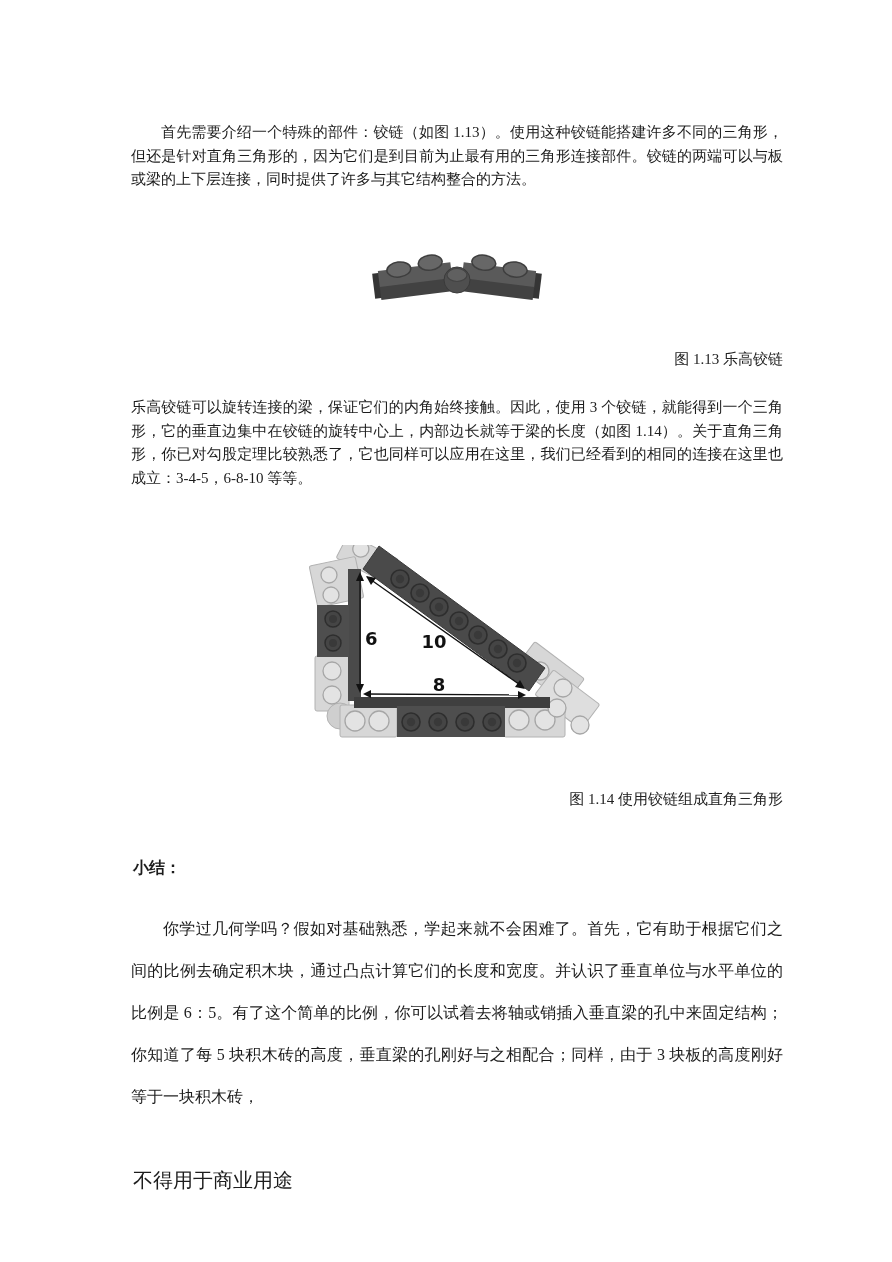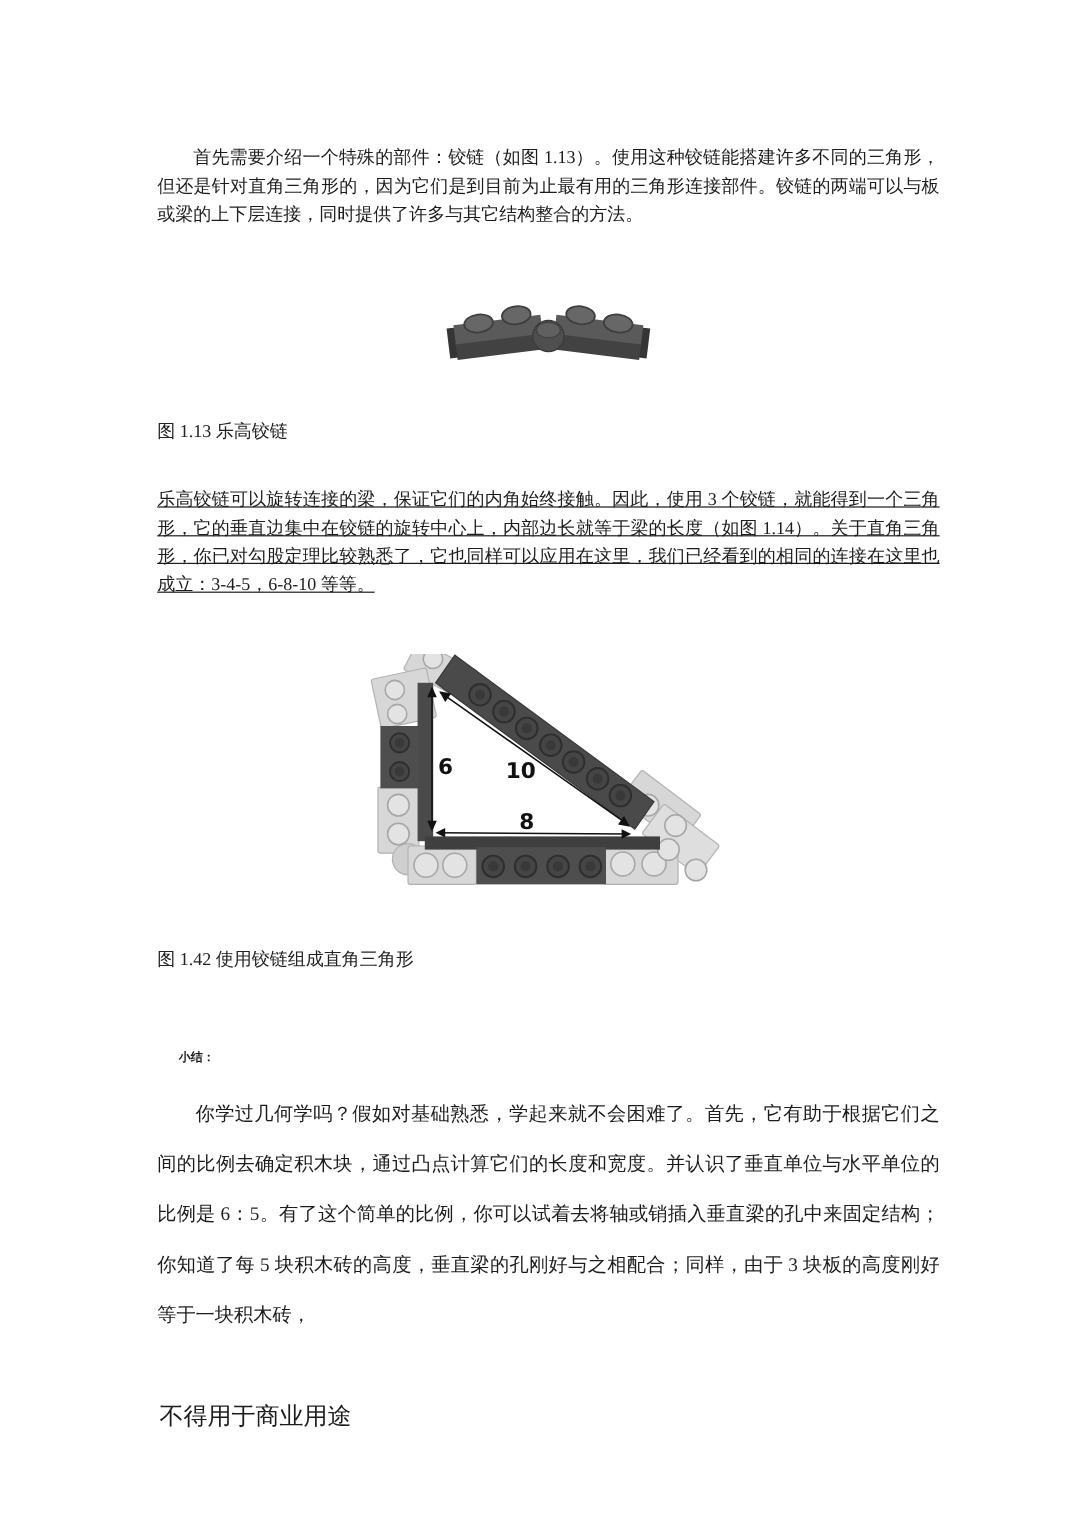--- a/index.html
+++ b/index.html
@@ -17,49 +17,49 @@
     position: absolute;
     left: 131px;
     width: 652px;
     font-size: 15px;
     line-height: 23.5px;
     text-align: justify;
     margin: 0;
   }
   .indent { text-indent: 2em; }
   .p1 { top: 121px; }
-  .p2 { top: 406px; text-decoration: underline; }
+  .p2 { top: 396px; }
   .p3 { top: 908px; line-height: 42px; font-size: 16px; }
   .figwrap {
     position: absolute;
     left: 131px;
     width: 652px;
     text-align: center;
     margin: 0;
   }
   .fig13 { top: 246px; }
   .fig14 { top: 545px; }
   .caption {
     position: absolute;
     left: 131px;
     width: 652px;
-    text-align: left;
+    text-align: right;
     font-size: 15px;
     margin: 0;
     color: #222222;
   }
   .cap13 { top: 350px; }
   .cap14 { top: 790px; }
   .summary-heading {
     position: absolute;
     left: 133px;
     top: 858px;
-    font-size: 10px;
+    font-size: 16px;
     font-weight: 700;
-    margin: 16px;
+    margin: 0;
   }
   .footer-notice {
     position: absolute;
     left: 133px;
     top: 1167px;
     font-size: 20px;
     margin: 0;
   }
   svg { display: inline-block; vertical-align: top; }
   .dim-label {
@@ -200,21 +200,21 @@
         <polygon points="219,150 211,146 211,154"></polygon>
       </g>
       <g>
         <text class="dim-label" x="58" y="100" text-anchor="start">6</text>
         <text class="dim-label" x="127" y="103" text-anchor="middle">10</text>
         <text class="dim-label" x="132" y="146" text-anchor="middle">8</text>
       </g>
     </svg>
   </div>
 
-  <p class="caption cap14">图 1.42 使用铰链组成直角三角形</p>
+  <p class="caption cap14">图 1.14 使用铰链组成直角三角形</p>
 
   <h3 class="summary-heading">小结：</h3>
 
   <p class="para indent p3">你学过几何学吗？假如对基础熟悉，学起来就不会困难了。首先，它有助于根据它们之间的比例去确定积木块，通过凸点计算它们的长度和宽度。并认识了垂直单位与水平单位的比例是 6：5。有了这个简单的比例，你可以试着去将轴或销插入垂直梁的孔中来固定结构；你知道了每 5 块积木砖的高度，垂直梁的孔刚好与之相配合；同样，由于 3 块板的高度刚好等于一块积木砖，</p>
 
   <p class="footer-notice">不得用于商业用途</p>
 
 </div>
 
 </body></html>

